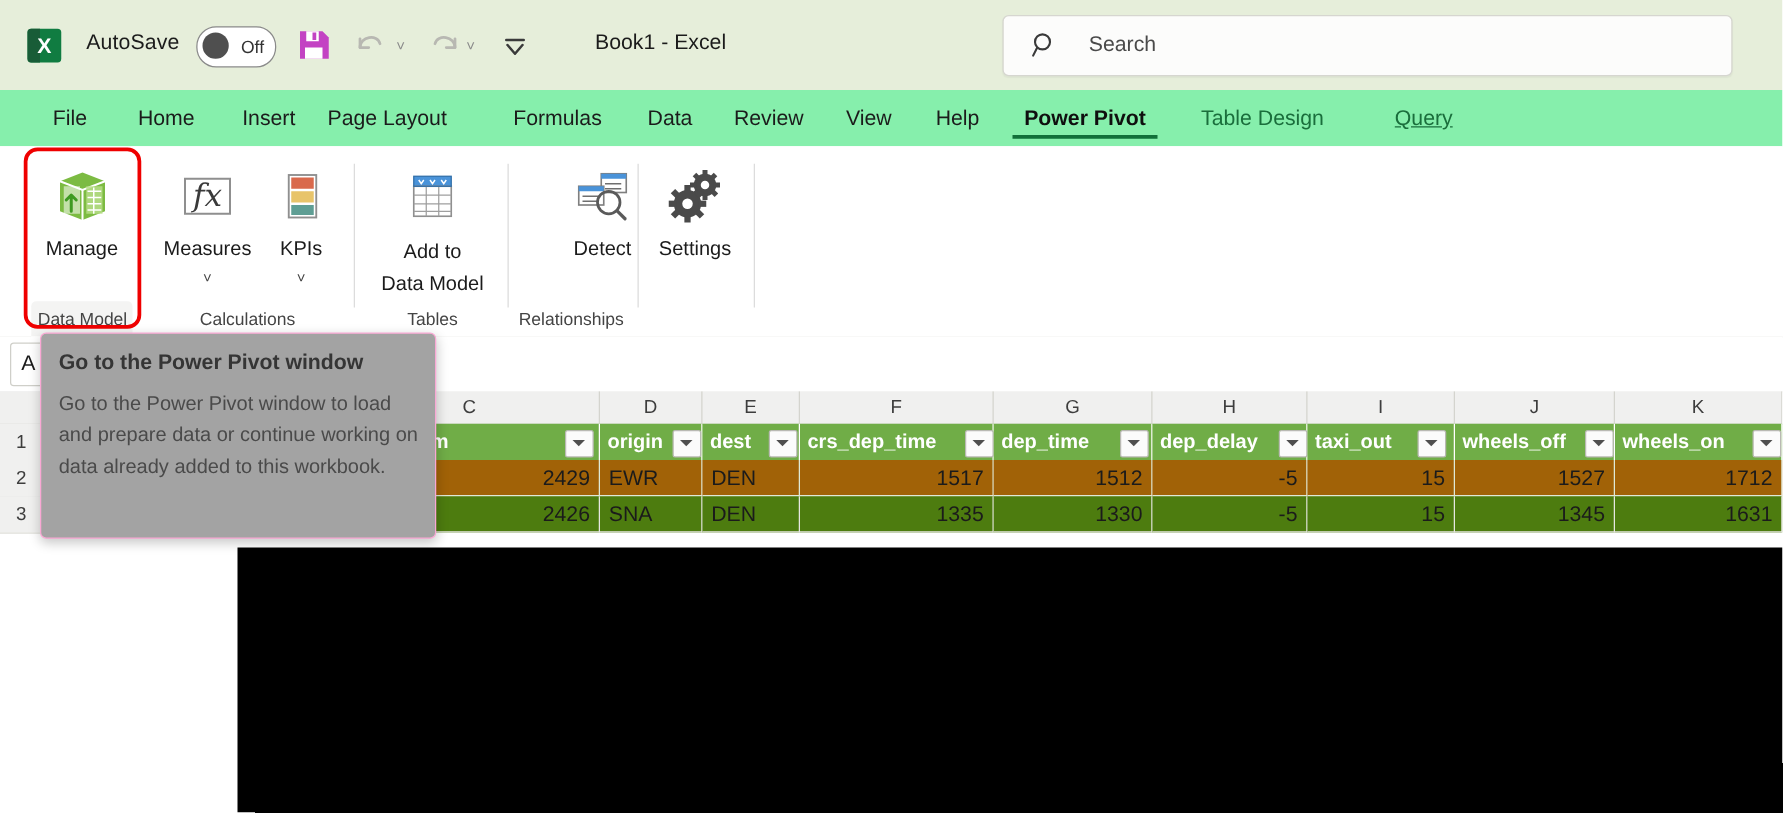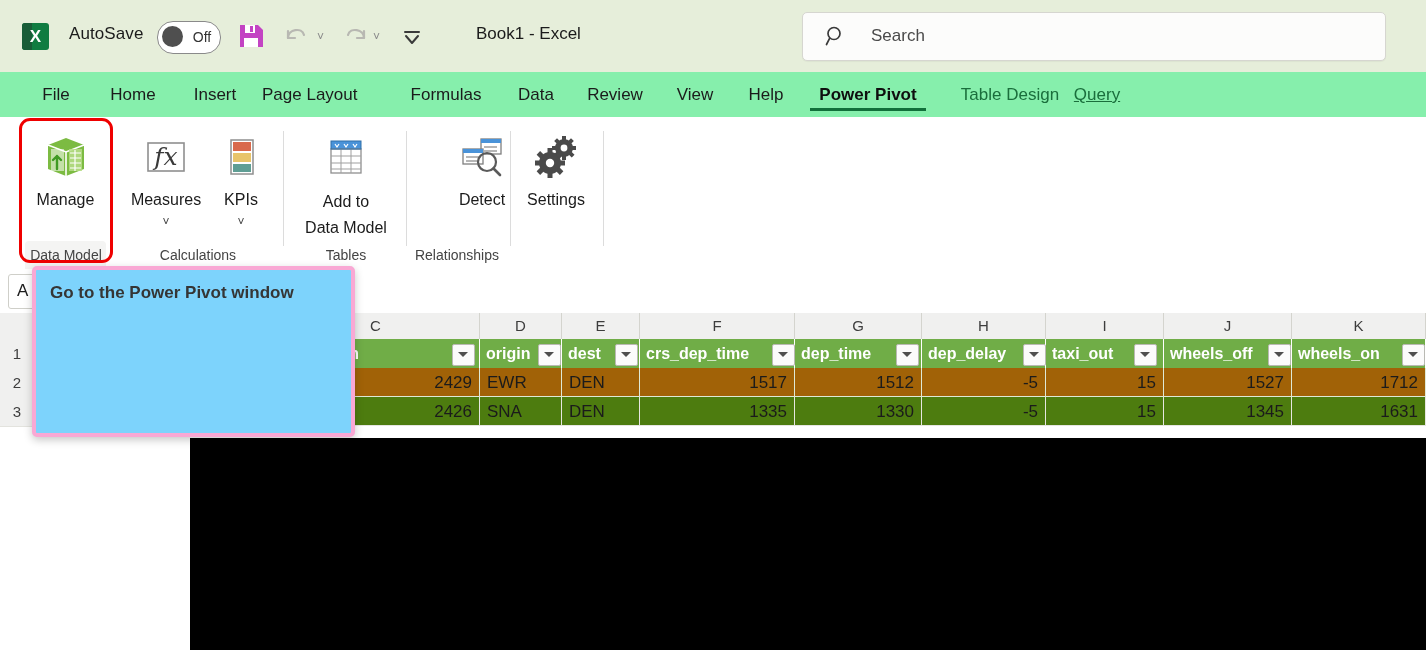--- a/index.html
+++ b/index.html
@@ -177,21 +177,21 @@
     padding:0 7px;white-space:nowrap;overflow:hidden;
   }
   .dcell.alt{background:#a16207;}
   .dcell.plain{background:#4d7c0f;border-right:1px solid #e6e6e1;border-bottom:1px solid #e6e6e1;}
   .dcell.num{text-align:right;}
   .dcell.txt{text-align:left;}
 
   
   .tooltip{
     position:absolute;left:32px;top:266px;width:315px;height:163px;
-    background:#7dd3fc;border:4px solid #f9a8d4;border-radius:5px;
+    background:#a3a3a3;border:1px solid #f9a8d4;border-radius:5px;
     box-shadow:0 3px 9px rgba(0,0,0,.22);
     z-index:40;
   }
   .tooltip .tt-title{
     position:absolute;left:14px;top:12px;width:290px;
     font-size:17px;font-weight:bold;color:#353535;line-height:22px;
   }
   .tooltip .tt-body{
     position:absolute;left:14px;top:44px;width:290px;
     font-size:16px;color:#4a4a4a;line-height:25px;
@@ -285,21 +285,21 @@
     <div class="tab" style="left:666px;width:58px;text-align:center;">
       <span>View</span></div>
     <div class="tab" style="left:738px;width:56px;text-align:center;">
       <span>Help</span></div>
     <div class="tab active" style="left:808px;width:120px;text-align:center;">
       <span>Power Pivot</span>
       <div class="ul"></div>
     </div>
     <div class="tab ctx" style="left:944px;width:132px;text-align:center;">
       <span>Table Design</span></div>
-    <div class="tab ctx" style="left:1064px;width:66px;text-align:center;text-decoration:underline;">
+    <div class="tab ctx" style="left:1106px;width:66px;text-align:center;text-decoration:underline;">
       <span>Query</span></div>
   </div>
 
   <div class="ribbon">
 
     <div class="manage-bg"></div>
     <div class="rbtn" style="left:25px;width:81px;height:113px;">
       <div style="position:absolute;left:17px;top:6px;">
         <svg width="48" height="48" viewBox="0 0 48 48">
           <path d="M6 12 L24 5 L42 12 L42 36 L24 43 L6 36 Z" fill="#7cbb42"></path>
@@ -527,17 +527,18 @@
     <div class="dcell plain num" style="left:640px;width:155px;top:84px;"><span>1335</span></div>
     <div class="dcell plain num" style="left:795px;width:127px;top:84px;"><span>1330</span></div>
     <div class="dcell plain num" style="left:922px;width:124px;top:84px;"><span>-5</span></div>
     <div class="dcell plain num" style="left:1046px;width:118px;top:84px;"><span>15</span></div>
     <div class="dcell plain num" style="left:1164px;width:128px;top:84px;"><span>1345</span></div>
     <div class="dcell plain num" style="left:1292px;width:134px;top:84px;"><span>1631</span></div>
   </div>
 
   <div class="tooltip">
     <div class="tt-title">Go to the Power Pivot window</div>
+    <div class="tt-body">Go to the Power Pivot window to load and prepare data or continue working on data already added to this workbook.</div>
   </div>
 
   <div class="blackzone"></div>
 
 </div>
 
 </body></html>

